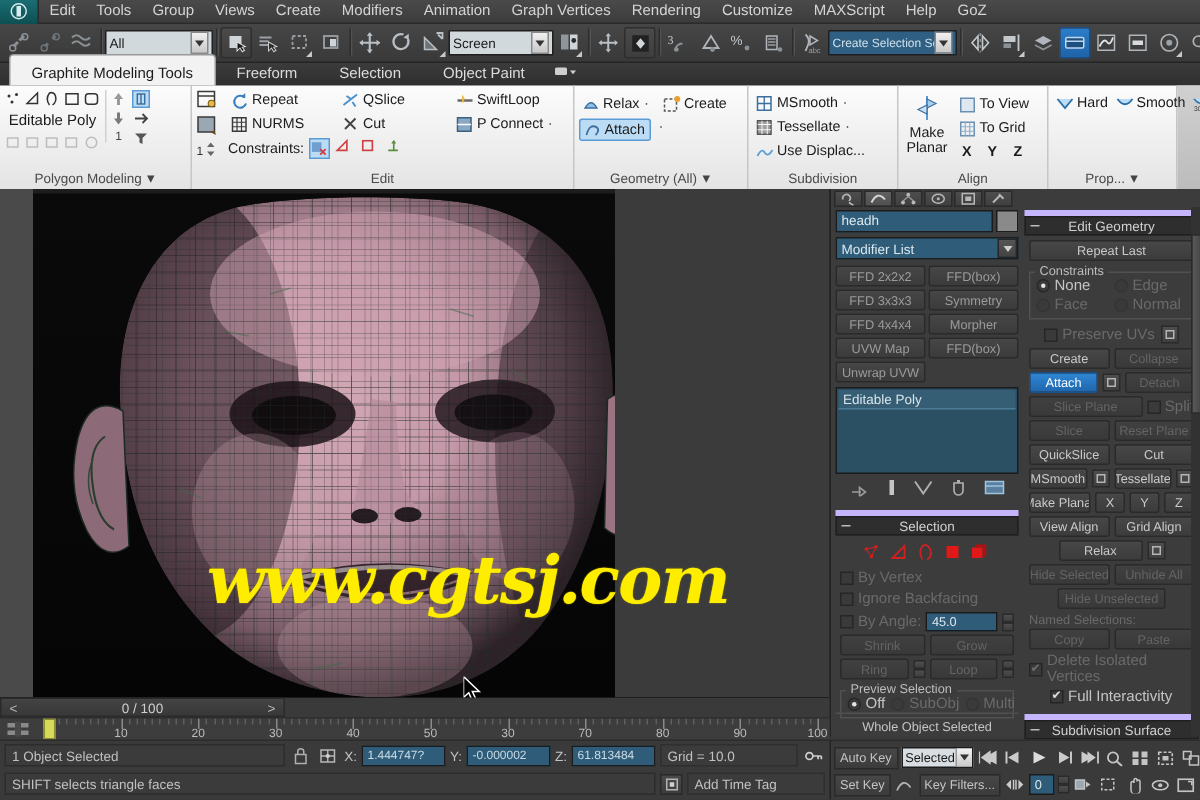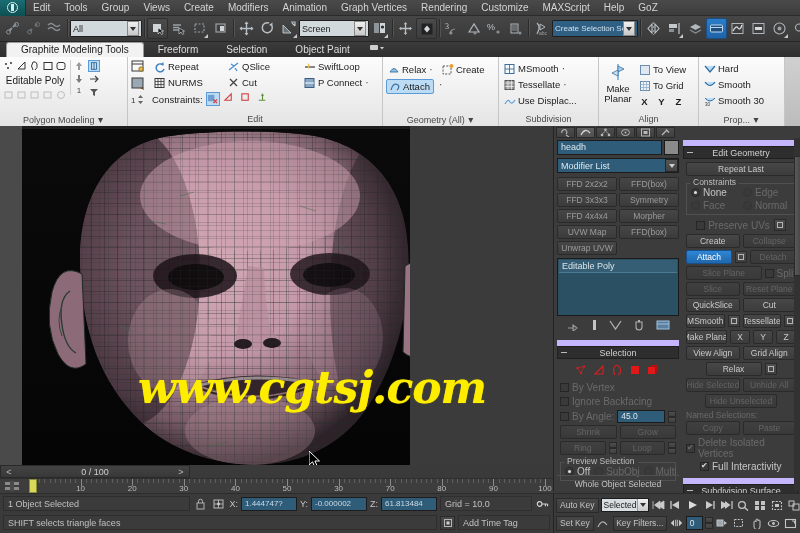--- a/index.html
+++ b/index.html
@@ -80,21 +80,21 @@
   
   .ribbon {
     position: absolute; top: 42px; left: 0; width: 800px; height: 84px;
     background: #333; border-bottom: 1px solid #1e1e1e;
   }
   .ribbon-tabs {
     height: 15px; background: linear-gradient(#3b3b3b,#2f2f2f);
     display: flex; align-items: flex-end; padding-left: 6px;
   }
   .rtab {
-    font-size: 10px; color: #dcdcdc; padding: 0 14px 1px; line-height: 13px;
+    font-size: 10px; color: #dcdcdc; padding: 6px 14px 1px; line-height: 13px;
     border-radius: 3px 3px 0 0; white-space: nowrap;
   }
   .rtab.active {
     background: #f2f2f2; color: #1b1b1b;
     border: 1px solid #9a9a9a; border-bottom: none; font-weight: normal;
   }
   .rtab.mini { padding: 1px 6px; font-size: 9px; }
   .ribbon-body {
     position: absolute; top: 15px; left: 0; right: 0; height: 69px;
     background: linear-gradient(#fcfcfc, #e4e4e4);
@@ -178,21 +178,21 @@
   .stacklist {
     height: 58px; background: #2b4f63; border: 1px solid #1b1b1b;
     padding: 1px; position: relative;
   }
   .stack-item { font-size: 9px; color: #d8e4ea; padding: 0 3px; line-height: 12px; }
   .stack-item.sel { background: #355d74; border-bottom: 1px solid #4a7a95; }
 
   .stack-icons { height: 20px; display: flex; align-items: center; justify-content: space-around; padding: 2px 4px; }
 
   .rollout {
-    margin-top: 4px; border-top: 6px solid #c4b5fd;
+    margin-top: 4px; border-top: 4px solid #c4b5fd;
   }
   .rollout-head {
     height: 13px; background: #2e2e2e; border: 1px solid #1f1f1f;
     display: flex; align-items: center; justify-content: center;
     font-size: 9px; color: #d0d0d0; position: relative;
   }
   .rollout-head .minus {
     position: absolute; left: 3px; width: 6px; height: 1px; background: #bbb;
   }
   .rollout-body { padding: 3px 3px 2px; }
@@ -831,21 +831,21 @@
               <div class="rbtn" style="width:15px; justify-content:center; font-weight:bold;">X</div>
               <div class="rbtn" style="width:15px; justify-content:center; font-weight:bold;">Y</div>
               <div class="rbtn" style="width:15px; justify-content:center; font-weight:bold;">Z</div>
             </div>
           </div>
         </div>
         <div class="rpanel-title">Align</div>
       </div>
 
       <div class="rpanel" style="width:86px">
-        <div class="rpanel-content" style="flex-direction:column; gap:1px; padding-top:2px;">
+        <div class="rpanel-content" style="flex-direction:row; gap:1px; padding-top:2px;">
           <div class="rbtn">
             <span class="rsq"><svg width="12" height="12" viewBox="0 0 12 12">
                   <path d="M1 3 L6 9 L11 3" fill="#bcdcf5" stroke="#2a6fa8" stroke-width="1.2"></path>
                 </svg></span>
             <span>Hard</span>
           </div>
           <div class="rbtn">
             <span class="rsq"><svg width="12" height="12" viewBox="0 0 12 12">
                   <path d="M1 3 q5 7 10 0" fill="#bcdcf5" stroke="#2a6fa8" stroke-width="1.2"></path>
                 </svg></span>

